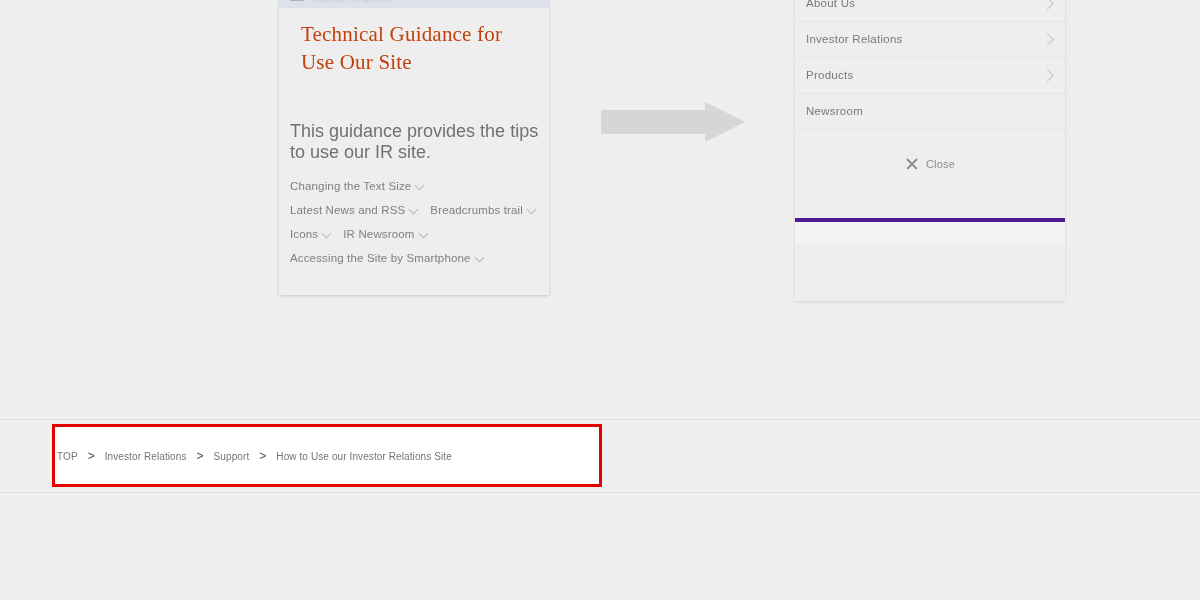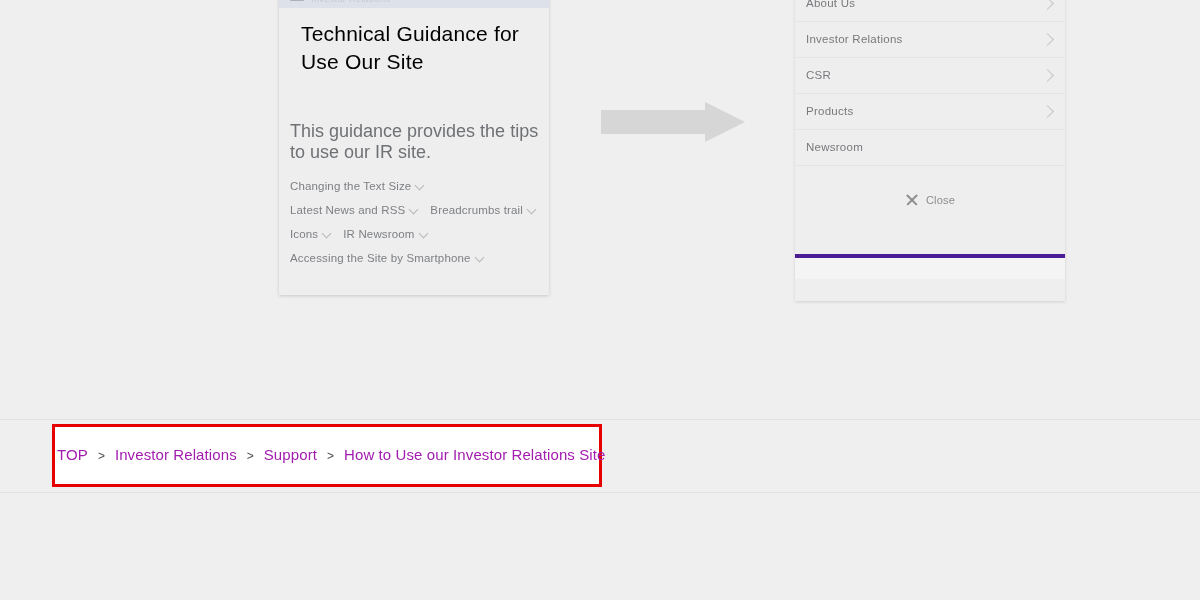--- a/index.html
+++ b/index.html
@@ -58,25 +58,25 @@
     color: #c3c9d3;
     letter-spacing: .4px;
     white-space: nowrap;
   }
 
   #card-title {
     position: absolute;
     left: 22px;
     top: 28px;
     width: 230px;
-    font-family: Liberation Sans, sans-serif;
+    font-family: Liberation Serif, serif;
     font-size: 21px;
     line-height: 28px;
     font-weight: 400;
-    color: #000000;
+    color: #c2410c;
     letter-spacing: .2px;
   }
   #card-desc {
     position: absolute;
     left: 11px;
     top: 129px;
     width: 252px;
     font-size: 18px;
     line-height: 21px;
     color: #6f7175;
@@ -229,22 +229,22 @@
     border: 3px solid #e60000;
     box-sizing: border-box;
   }
   #breadcrumb {
     position: absolute;
     left: 57px;
     top: 446px;
     white-space: nowrap;
   }
   #breadcrumb .bc-item {
-    font-size: 15px;
-    color: #a21caf;
+    font-size: 10px;
+    color: #737373;
     letter-spacing: .1px;
     text-align: right;
   }
   #breadcrumb .bc-sep {
     font-size: 12px;
     color: #4a4a4a;
     margin: 0 10px;
   }
 
   
@@ -300,24 +300,20 @@
     <div class="menu-item">
       <span class="mi-label">About Us</span>
       <span class="mi-chevron"></span>
     </div>
 
     <div class="menu-item">
       <span class="mi-label">Investor Relations</span>
       <span class="mi-chevron"></span>
     </div>
 
-    <div class="menu-item">
-      <span class="mi-label">CSR</span>
-      <span class="mi-chevron"></span>
-    </div>
 
     <div class="menu-item">
       <span class="mi-label">Products</span>
       <span class="mi-chevron"></span>
     </div>
 
 
     <div class="menu-item">
       <span class="mi-label">Newsroom</span>
     </div>

